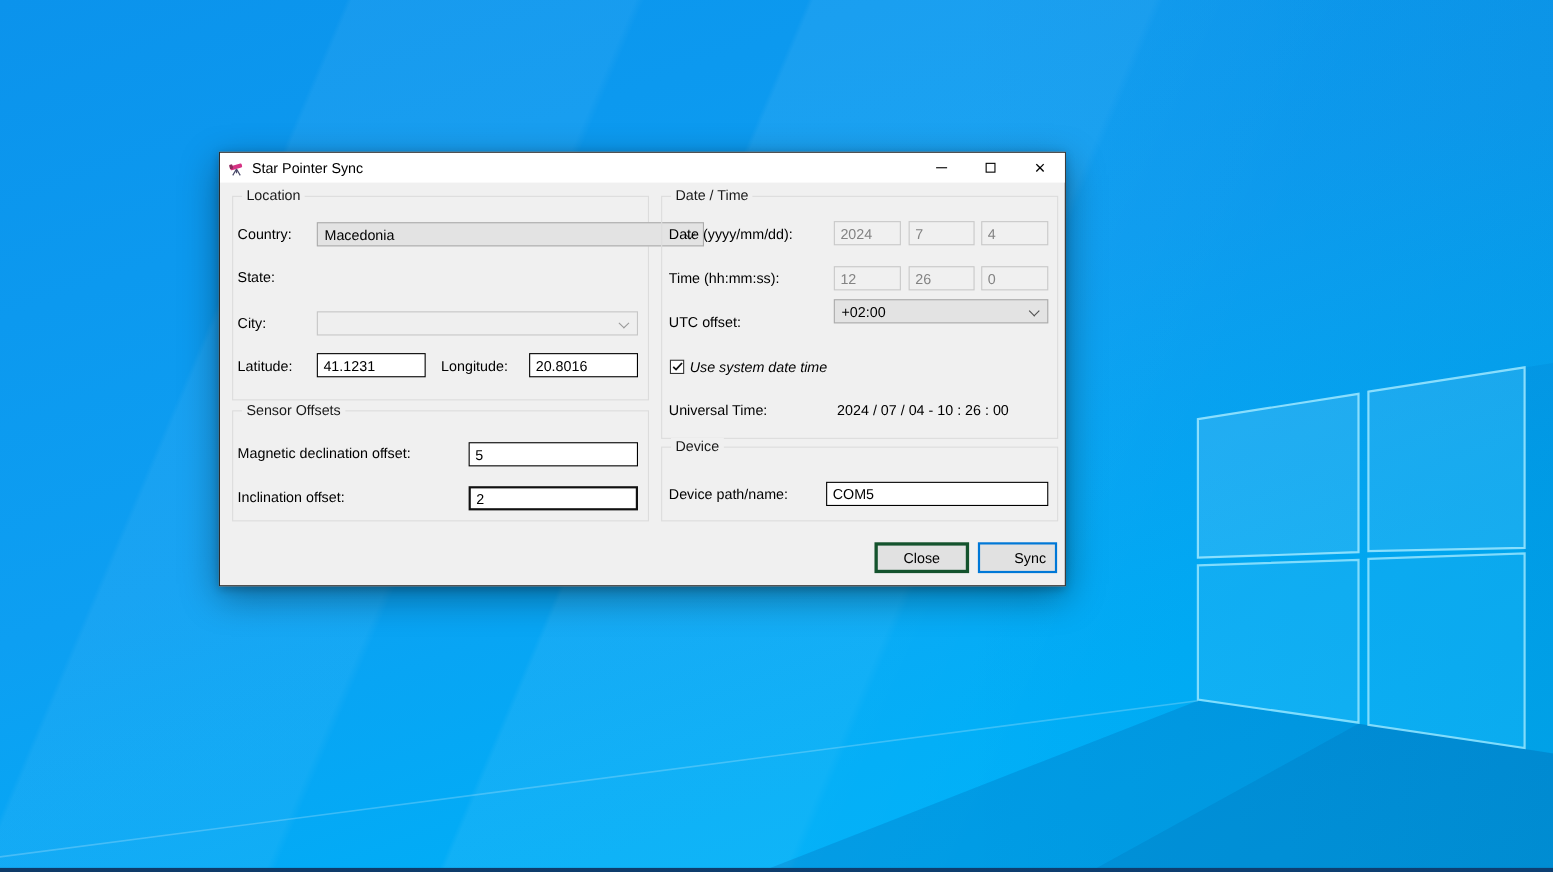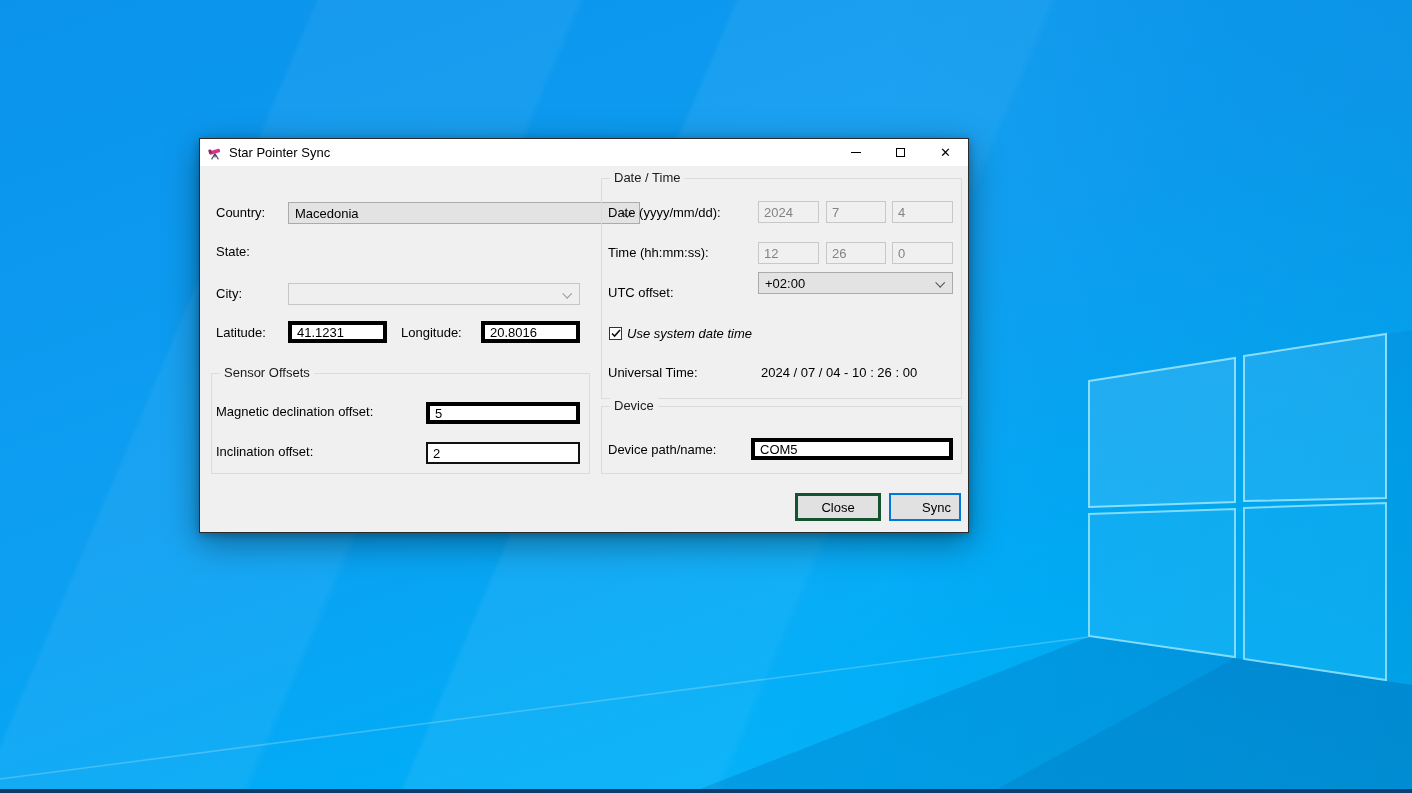--- a/index.html
+++ b/index.html
@@ -52,21 +52,21 @@
   }
   .combo .chev {
     position:absolute; right:9px; top:7px; width:7px; height:7px;
     border-right:1.4px solid #4f4f4f; border-bottom:1.4px solid #4f4f4f;
     transform:rotate(45deg) translateY(-1px);
   }
   .combo.disabled { background:#EFEFEF; border-color:#C6C6C6; color:#8a8a8a; }
   .combo.disabled .chev { border-color:#9a9a9a; }
 
   .txt {
-    position:absolute; height:22px; background:#FFFFFF; border:4px solid #000000;
+    position:absolute; height:22px; background:#FFFFFF; border:1px solid #000000;
     font-size:13px; color:#000; padding:0 5px; font-family:"Liberation Sans", sans-serif;
     outline:none;
   }
   .txt.thick { border:2px solid #111; }
   .txt.disabled { background:#F0F0F0; border:1px solid #C8C8C8; color:#838383; }
 
   .checkrow { position:absolute; display:flex; align-items:center;font-style:italic; }
   .checkbox { width:13px; height:13px; background:#fff; border:1px solid #333;
     display:flex; align-items:center; justify-content:center; }
   .checkrow .cklbl { margin-left:5px; font-size:13px; color:#000; }
@@ -118,20 +118,23 @@
           </div>
         <div class="win-btn">
             <span class="glyph-max"></span>
           </div>
         <div class="win-btn">
             <span class="glyph-close">✕</span>
           </div>
       </div>
     </div>
 
+    <div class="groupbox" style="left:11px; top:39px; width:379px; height:186px;">
+      <span class="legend">Location</span>
+    </div>
     <span class="lbl" style="left:16px; top:66px;">Country:</span>
     <div class="combo" style="left:88px; top:63px; width:352px;">
       <span>Macedonia</span>
       <span class="chev"></span>
     </div>
     <span class="lbl" style="left:16px; top:105px;">State:</span>
     <span class="lbl" style="left:16px; top:147px;">City:</span>
     <div class="combo disabled" style="left:88px; top:144px; width:292px;">
       <span></span>
       <span class="chev"></span>

